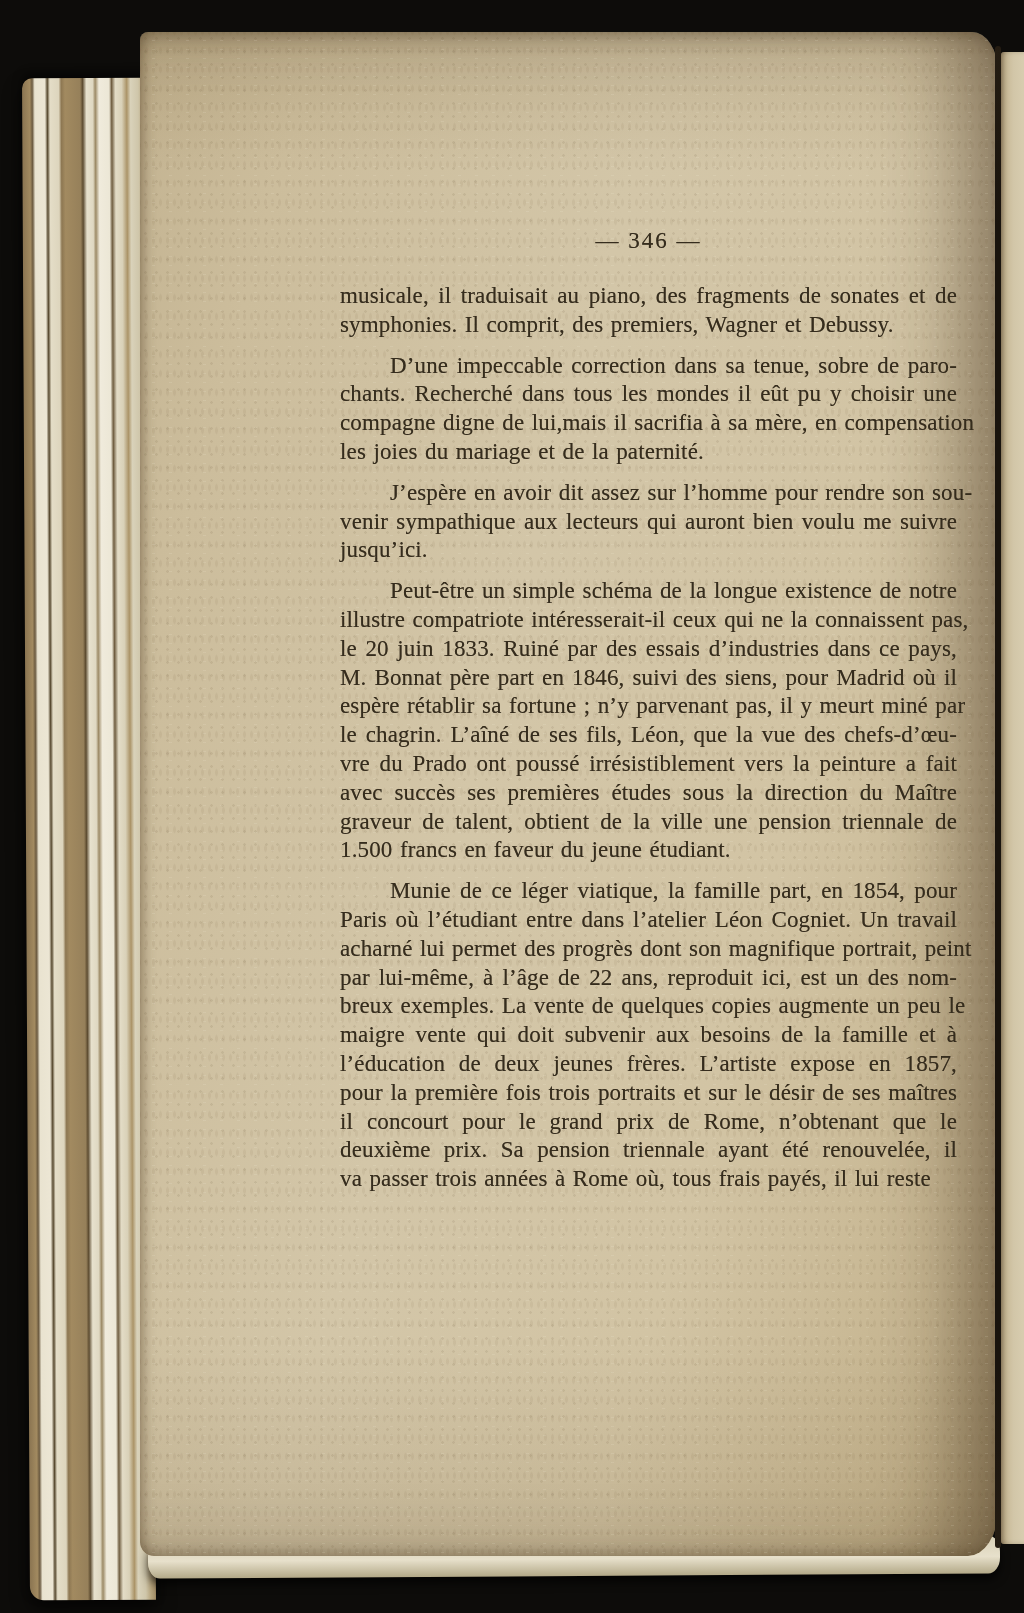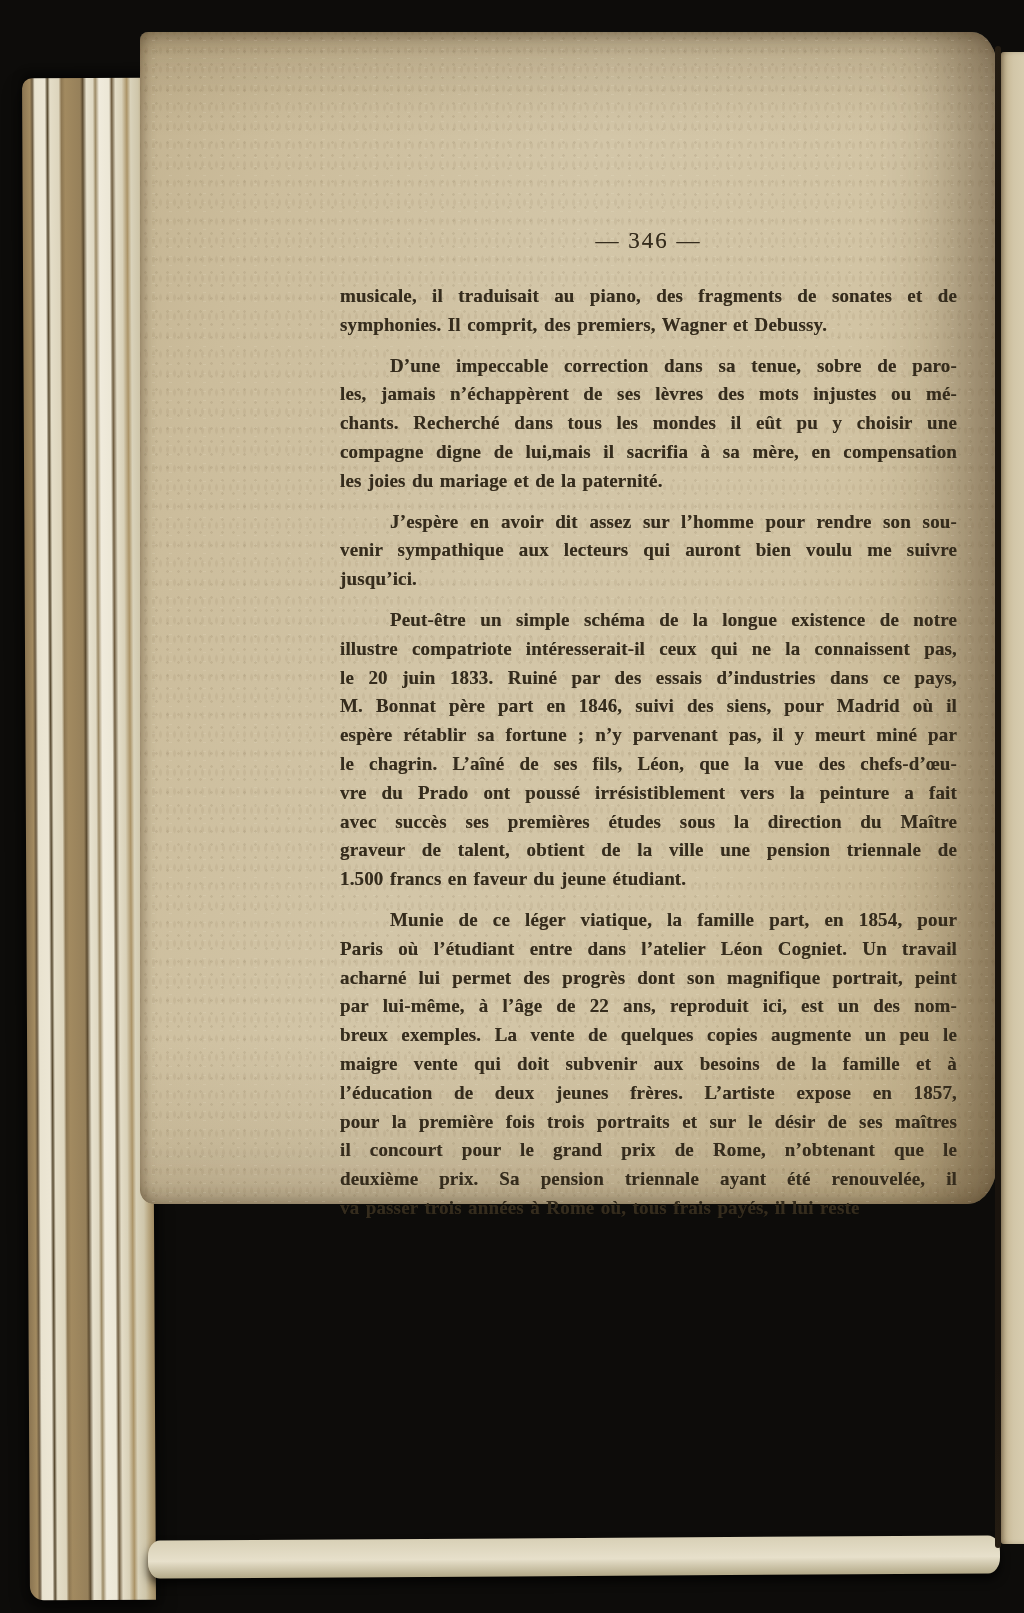--- a/index.html
+++ b/index.html
@@ -39,21 +39,21 @@
   .bottom-edge{
     position:absolute;left:148px;top:1538px;width:852px;height:38px;
     background:linear-gradient(to bottom,#d8d0b6,var(--edge-light) 55%,#b3a988);
     border-radius:12px/16px;
     transform:rotate(-0.35deg);
     box-shadow:0 6px 10px rgba(0,0,0,.7);
     z-index:1;
   }
   
   .page{
-    position:absolute;left:140px;top:32px;width:858px;height:1172px;
+    position:absolute;left:140px;top:32px;width:858px;height:1524px;
     z-index:2;
     background:
       linear-gradient(to bottom, rgba(130,108,68,.20), rgba(130,108,68,0) 9%, rgba(130,108,68,0) 86%, rgba(120,98,60,.16) 99%),
       linear-gradient(105deg,#c3b391 0%,#ccbd9c 14%,#d3c6a8 42%,#d2c4a4 68%,#c6b590 90%,#b5a37c 100%);
     border-radius:8px 26px 30px 14px / 8px 40px 46px 14px;
     box-shadow:
       inset 10px 0 14px -8px rgba(80,60,35,.45),
       inset -58px 0 85px -30px rgba(45,28,12,.50),
       inset 0 14px 18px -10px rgba(70,55,30,.35),
       inset 0 -12px 16px -9px rgba(70,55,30,.30);
@@ -72,25 +72,24 @@
   .page-number{
     position:absolute;top:196px;left:200px;width:617px;
     text-align:center;
     color:var(--ink);
     font-size:23px;letter-spacing:2px;
     text-shadow:0 0 .5px rgba(53,44,29,.55);
   }
   .text-block{
     position:absolute;top:250px;left:200px;width:617px;
     color:var(--ink);
-    font-size:19px;
+    font-size:23px;
     letter-spacing:.15px;
     word-spacing:1.5px;
     text-shadow:0 0 .5px rgba(53,44,29,.5);
-    font-weight:bold;
   }
   .para{margin-top:12px;}
   .para:first-child{margin-top:0;}
   .line{
     line-height:28.8px;height:28.8px;
     text-align:justify;text-align-last:justify;
     white-space:nowrap;
   }
   .line.last{text-align-last:left;}
   .line.first-indent{padding-left:50px;}
@@ -117,21 +116,20 @@
   <div class="bottom-edge"></div>
   <div class="page">
     <div class="page-number">— 346 —</div>
     <div class="text-block">
         <div class="para">
           <div class="line">musicale, il traduisait au piano, des fragments de sonates et de</div>
           <div class="line last">symphonies. Il comprit, des premiers, Wagner et Debussy.</div>
         </div>
         <div class="para">
           <div class="line first-indent">D’une impeccable correction dans sa tenue, sobre de paro-</div>
-          <div class="line">les, jamais n’échappèrent de ses lèvres des mots injustes ou mé-</div>
           <div class="line">chants. Recherché dans tous les mondes il eût pu y choisir une</div>
           <div class="line">compagne digne de lui,mais il sacrifia à sa mère, en compensation</div>
           <div class="line last">les joies du mariage et de la paternité.</div>
         </div>
         <div class="para">
           <div class="line first-indent">J’espère en avoir dit assez sur l’homme pour rendre son sou-</div>
           <div class="line">venir sympathique aux lecteurs qui auront bien voulu me suivre</div>
           <div class="line last">jusqu’ici.</div>
         </div>
         <div class="para">

